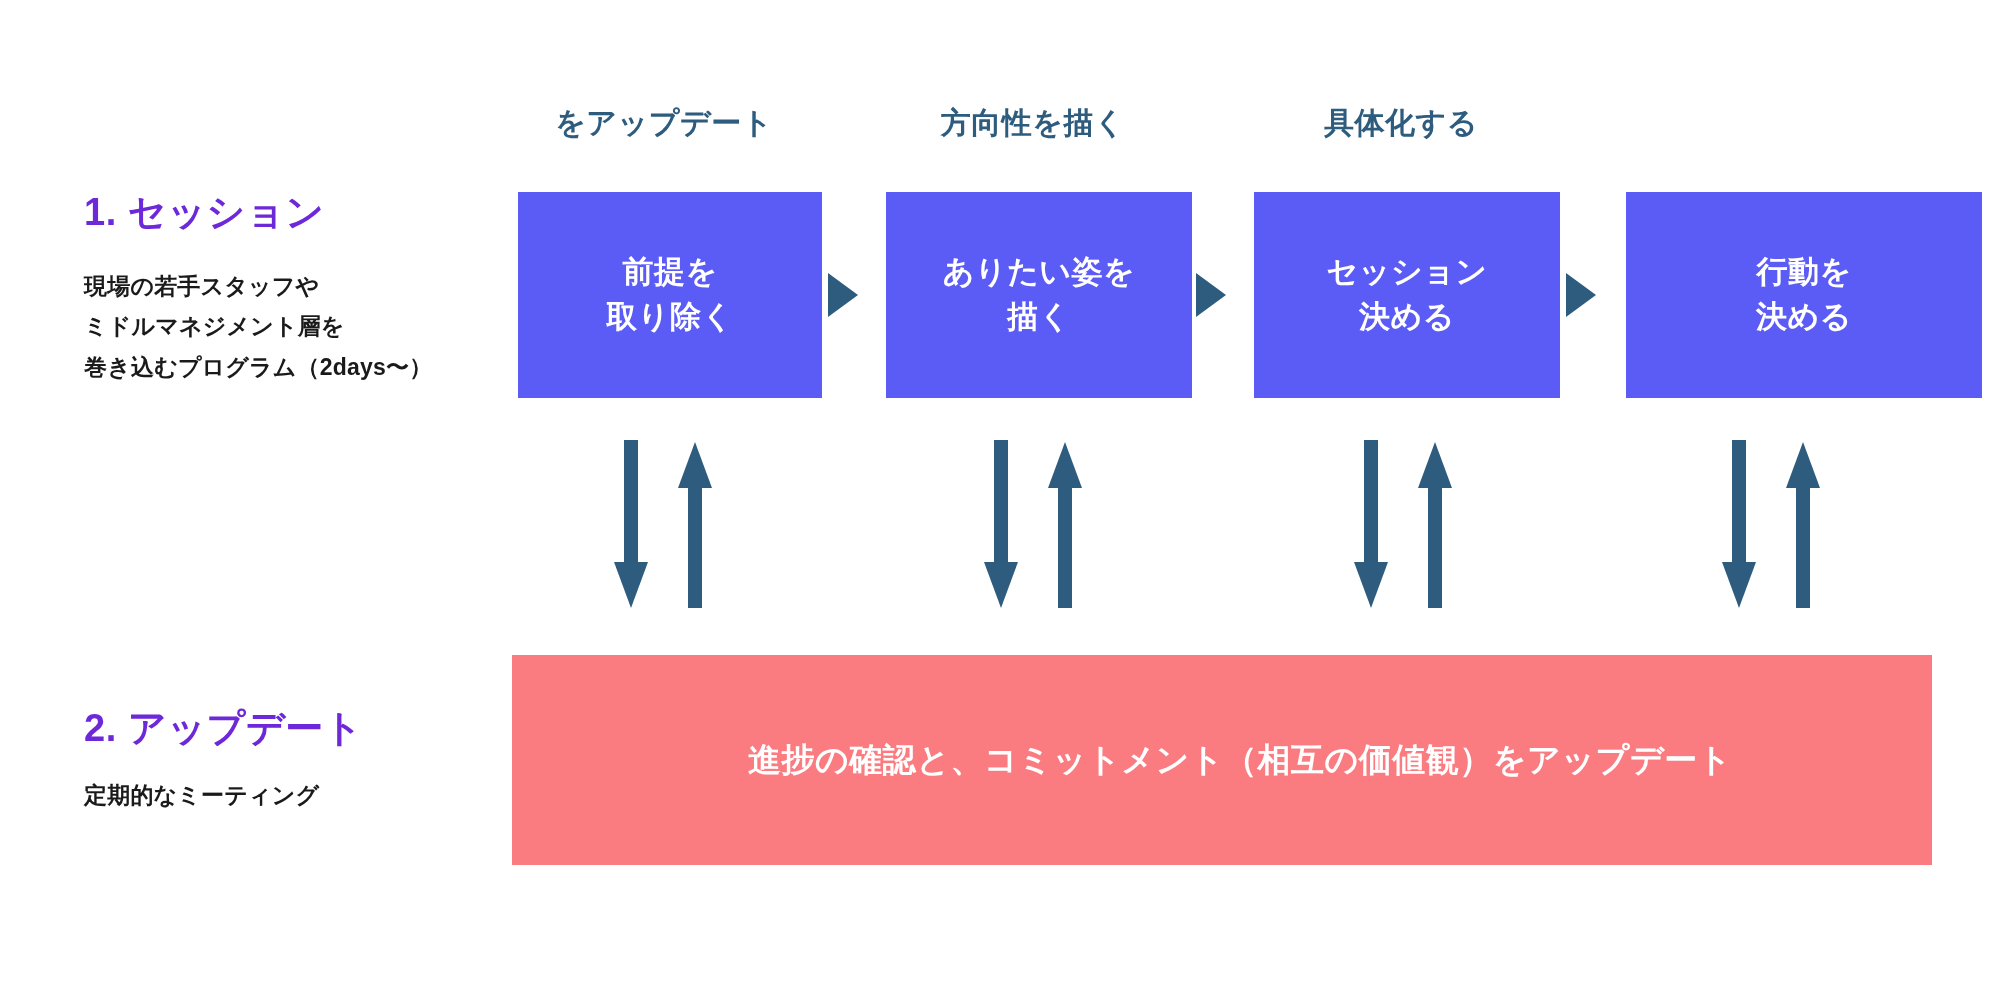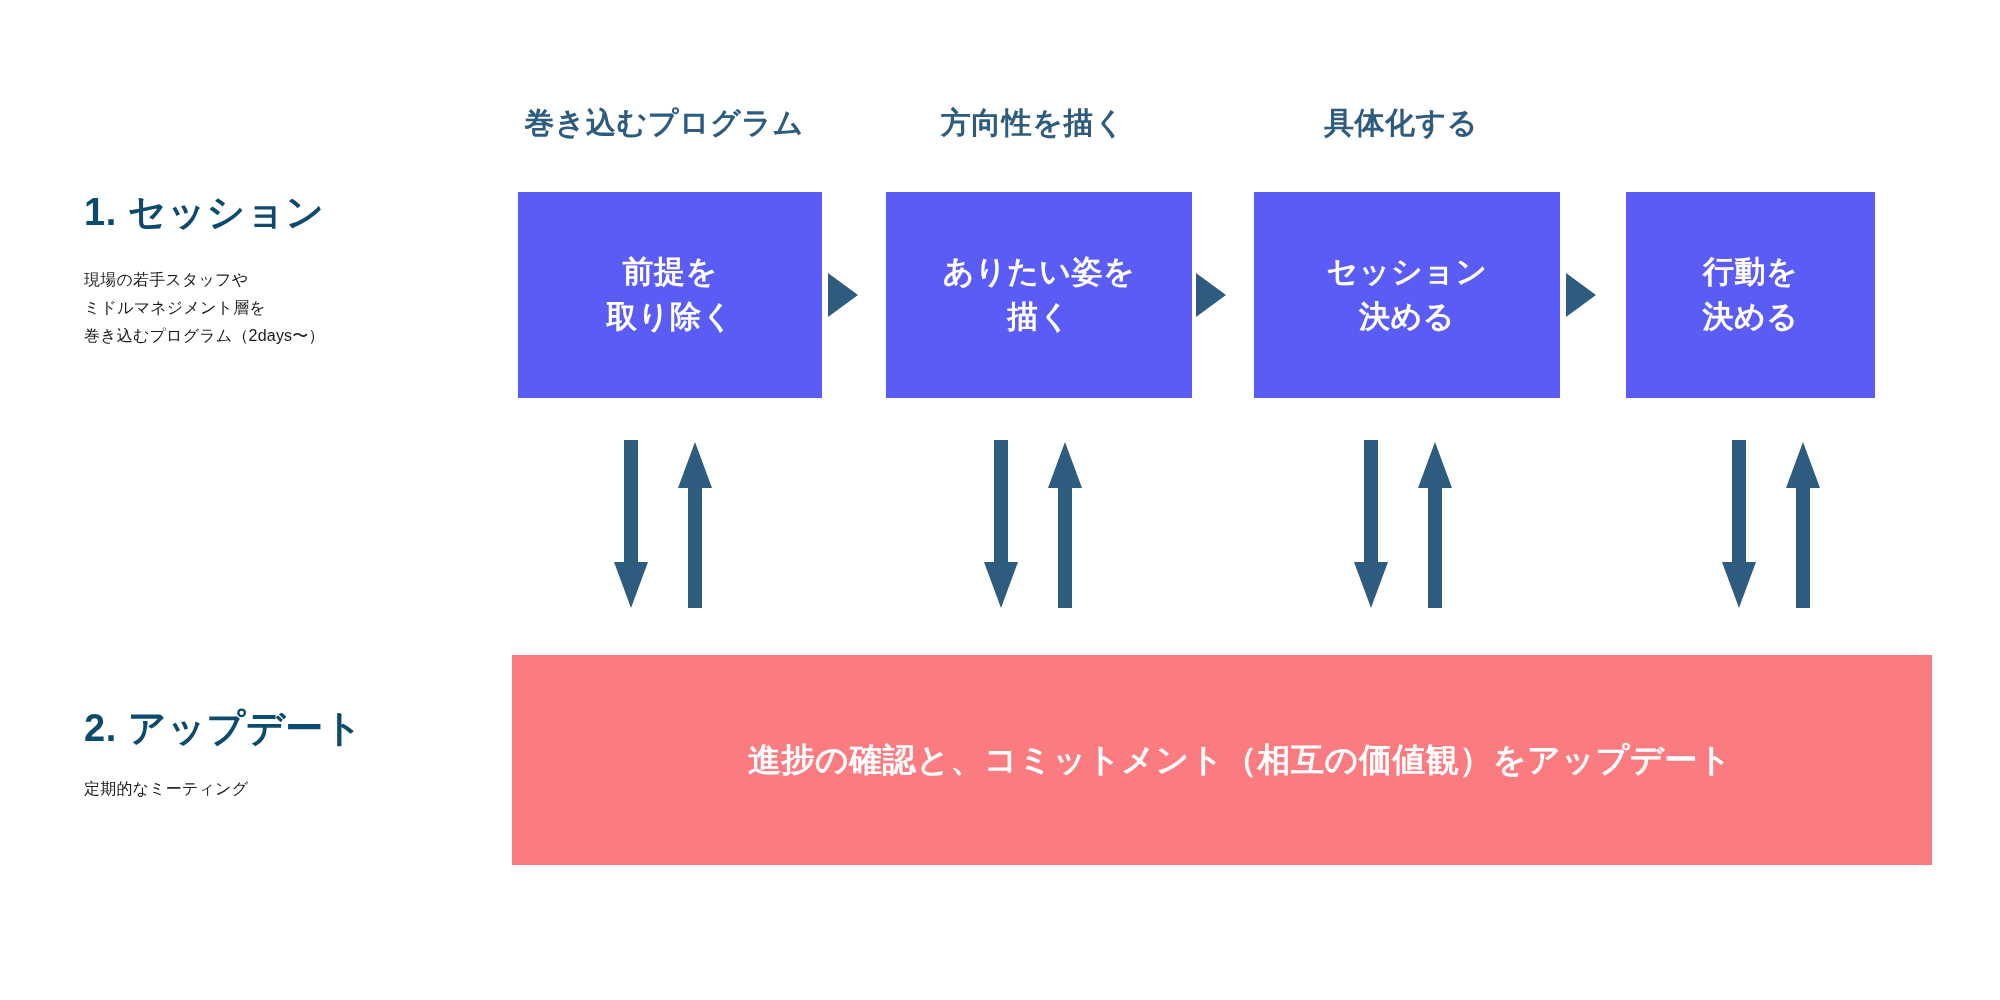--- a/index.html
+++ b/index.html
@@ -23,32 +23,32 @@
     font-size: 30px;
     font-weight: 700;
     letter-spacing: 0.5px;
     white-space: nowrap;
     line-height: 1;
   }
 
   
   .sec-title {
     position: absolute;
-    color: #0c4a6e;
+    color: #6d28d9;
     font-size: 38px;
     font-weight: 700;
     white-space: nowrap;
     line-height: 1.1;
     letter-spacing: 0.5px;
   }
   .sec-desc {
     position: absolute;
     color: #1a1a1a;
-    font-size: 16px;
-    font-weight: 400;
+    font-size: 23px;
+    font-weight: 700;
     line-height: 1.75;
     white-space: pre-line;
     letter-spacing: 0.2px;
   }
 
   
   .step-box {
     position: absolute;
     background: #5B5BF5;
     display: flex;
@@ -89,39 +89,39 @@
     font-weight: 700;
     letter-spacing: 0.5px;
     white-space: nowrap;
   }
 </style>
 </head>
 <body>
 
 <div id="stage">
 
-  <div class="phase-caption" style="left:512px; top:108px; width:304px;">巻き込むプログラム</div>
+  <div class="phase-caption" style="left:512px; top:108px; width:304px;">をアップデート</div>
   <div class="phase-caption" style="left:880px; top:108px; width:306px;">方向性を描く</div>
   <div class="phase-caption" style="left:1248px; top:108px; width:306px;">具体化する</div>
 
   <div class="sec-title" style="left:84px; top:192px;">1.  セッション</div>
   <div class="sec-desc" style="left:84px; top:266px; width:400px;">現場の若手スタッフや
 ミドルマネジメント層を
 巻き込むプログラム（2days〜）</div>
 
   <div class="sec-title" style="left:84px; top:708px;">2. アップデート</div>
   <div class="sec-desc" style="left:84px; top:775px; width:400px;">定期的なミーティング</div>
 
   <div class="step-box" style="left:512px; top:192px; width:304px; height:206px;">前提を
 取り除く</div>
   <div class="step-box" style="left:880px; top:192px; width:306px; height:206px;">ありたい姿を
 描く</div>
   <div class="step-box" style="left:1248px; top:192px; width:306px; height:206px;">セッション
 決める</div>
-  <div class="step-box" style="left:1620px; top:192px; width:249px; height:206px;">行動を
+  <div class="step-box" style="left:1620px; top:192px; width:356px; height:206px;">行動を
 決める</div>
 
   <div class="tri" style="left:828px; top:273px;"></div>
   <div class="tri" style="left:1196px; top:273px;"></div>
   <div class="tri" style="left:1566px; top:273px;"></div>
 
   <div class="arrow-pair" style="left:608px; top:440px;">
     <svg width="110" height="170" viewBox="0 0 110 170" xmlns="http://www.w3.org/2000/svg">
       <g fill="#2E5C7E">
         <rect x="16" y="0" width="14" height="128"></rect>

